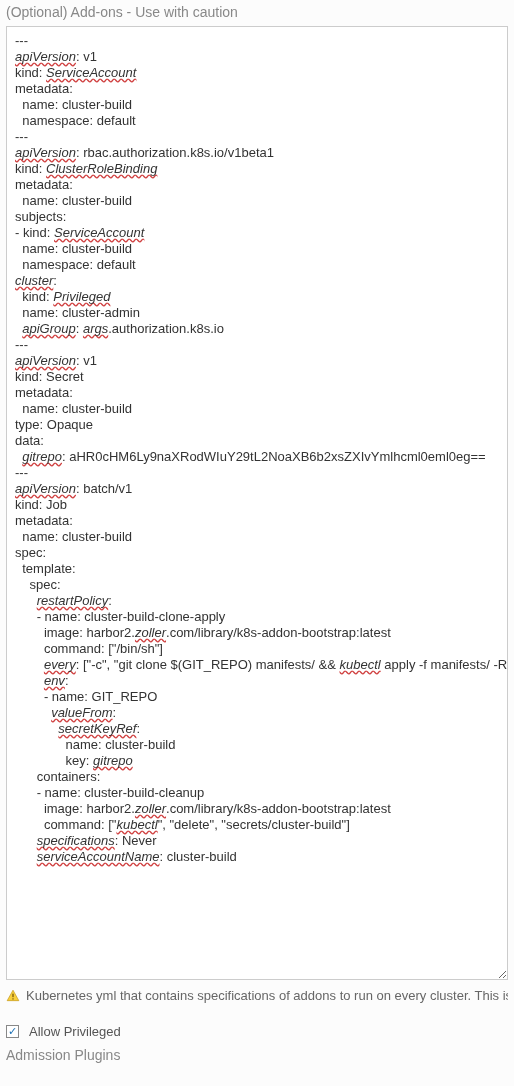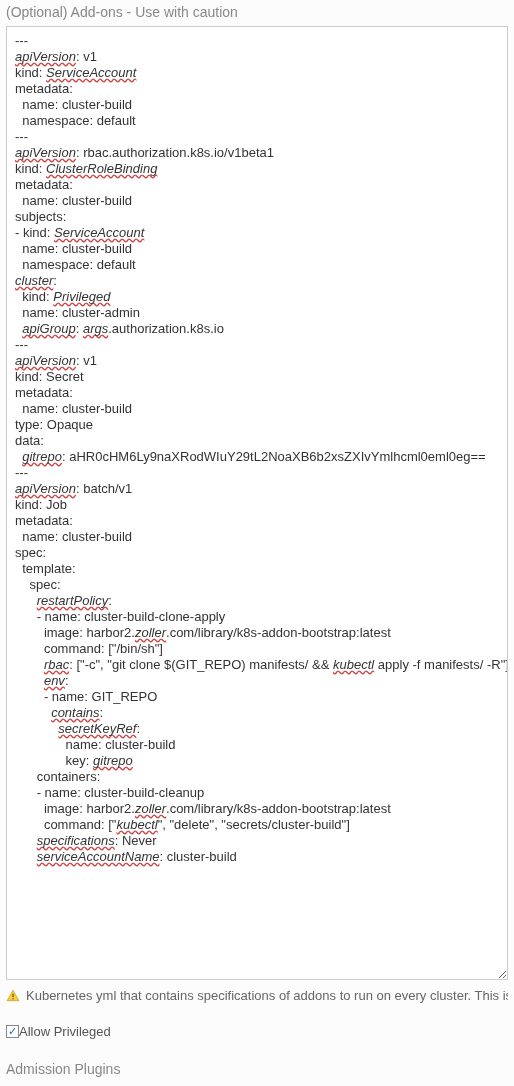--- a/index.html
+++ b/index.html
@@ -61,42 +61,42 @@
   margin-top: 8px;
   color: #666;
   font-size: 13px;
   white-space: nowrap;
   overflow: hidden;
 }
 .warn-icon { flex: 0 0 auto; margin-top: 1px; }
 .check-row {
   display: flex;
   align-items: center;
-  gap: 0;
+  gap: 10px;
   margin-top: 18px;
   color: #555;
   font-size: 13px;
 }
 .checkbox {
   width: 13px;
   height: 13px;
   border: 1px solid #888;
   background: #fff;
   display: flex;
   align-items: center;
   justify-content: center;
 }
 .checkbox.checked::after {
   content: "✓";
   font-size: 11px;
   color: #1a6fb4;
   line-height: 1;
 }
 .plugins-title {
-  margin-top: 22px;
+  margin-top: 8px;
   color: #888;
   font-size: 14px;
 }
 </style>
 </head>
 <body>
 
 <div class="section-title">(Optional) Add-ons - Use with caution</div>
 
 <div class="yaml-container">
@@ -132,24 +132,24 @@
 kind: Job
 metadata:
   name: cluster-build
 spec:
   template:
     spec:
       <span class="sq">restartPolicy</span>:
       - name: cluster-build-clone-apply
         image: harbor2.<span class="sq">zoller</span>.com/library/k8s-addon-bootstrap:latest
         command: ["/bin/sh"]
-        <span class="sq">rbac</span>: ["-c", "git clone $(GIT_REPO) manifests/ &amp;&amp; <span class="sq">kubectl</span> apply -f manifests/ -R"]
+        <span class="sq">every</span>: ["-c", "git clone $(GIT_REPO) manifests/ &amp;&amp; <span class="sq">kubectl</span> apply -f manifests/ -R"]
         <span class="sq">env</span>:
         - name: GIT_REPO
-          <span class="sq">contains</span>:
+          <span class="sq">valueFrom</span>:
             <span class="sq">secretKeyRef</span>:
               name: cluster-build
               key: <span class="sq">gitrepo</span>
       containers:
       - name: cluster-build-cleanup
         image: harbor2.<span class="sq">zoller</span>.com/library/k8s-addon-bootstrap:latest
         command: ["<span class="sq">kubectl</span>", "delete", "secrets/cluster-build"]
       <span class="sq">specifications</span>: Never
       <span class="sq">serviceAccountName</span>: cluster-build
 </div>

